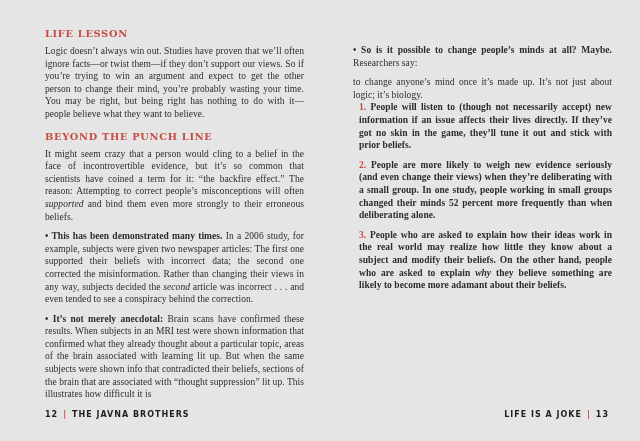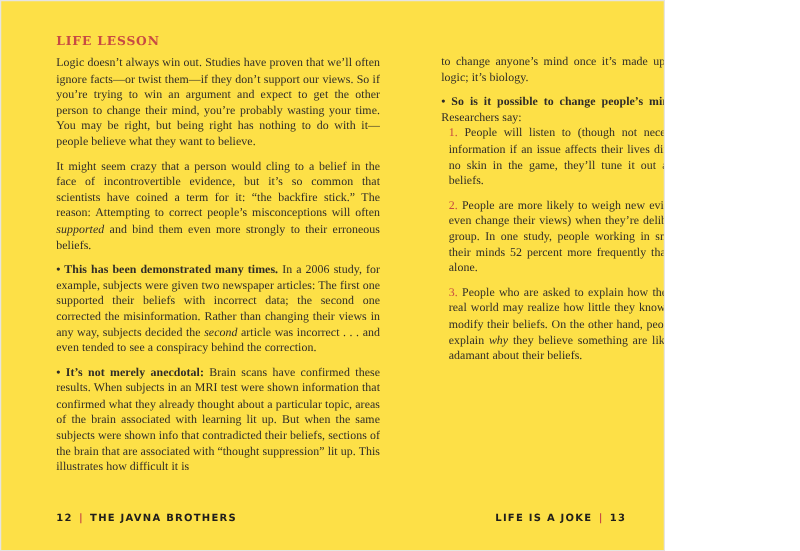--- a/index.html
+++ b/index.html
@@ -3,23 +3,23 @@
 <meta charset="utf-8">
 <style>
   :root {
     --accent: #c84b43;
     --ink: #2f2b28;
     --footer-ink: #211e1b;
   }
   html, body { margin: 0; padding: 0; background: #fff; }
   .spread {
     position: relative;
-    width: 532px;
+    width: 640px;
     height: 441px;
-    background: #fde047;
+    background: #e5e5e5;
     border: 1px solid #e6e4e1;
     box-sizing: border-box;
     overflow: hidden;
     font-family: "Liberation Serif", serif;
     color: var(--ink);
   }
   .col {
     position: absolute;
     width: 259px;
     font-size: 9.5px;
@@ -37,21 +37,21 @@
     font-size: 9.8px;
     line-height: 12px;
     letter-spacing: 0.7px;
     text-align: left;
     margin: 0 0 5px 0;
   }
   .heading + .para { margin-top: 0; }
   .para { margin: 0; }
   .para + .para { margin-top: 7px; }
   .para + .heading { margin-top: 10px; }
-  .para.numbered { padding-left: 6px; }
+  .para.numbered { padding-left: 6px; font-weight: bold; }
   .para.tight { margin-top: 0; }
 
   .num { color: var(--accent); }
   .b { font-weight: bold; }
   .i { font-style: italic; }
 
   .footer {
     position: absolute;
     top: 409px;
     font-family: "DejaVu Sans", sans-serif;
@@ -66,28 +66,29 @@
   .sep { color: var(--accent); padding: 0 5px; }
 </style>
 </head>
 <body>
 
 <div class="spread">
 
   <div class="col left">
       <div class="heading">LIFE LESSON</div>
       <p class="para"><span>Logic doesn’t always win out. Studies have proven that we’ll often ignore facts—or twist them—if they don’t support our views. So if you’re trying to win an argument and expect to get the other person to change their mind, you’re probably wasting your time. You may be right, but being right has nothing to do with it—people believe what they want to believe.</span></p>
-      <p class="para"><span>It might seem crazy that a person would cling to a belief in the face of incontrovertible evidence, but it’s so common that scientists have coined a term for it: “the backfire stick.” The reason: Attempting to correct people’s misconceptions will often </span><span class="i">supported</span><span> and bind them even more strongly to their erroneous beliefs.</span></p>
+      <div class="heading">BEYOND THE PUNCH LINE</div>
+      <p class="para"><span>It might seem crazy that a person would cling to a belief in the face of incontrovertible evidence, but it’s so common that scientists have coined a term for it: “the backfire effect.” The reason: Attempting to correct people’s misconceptions will often </span><span class="i">supported</span><span> and bind them even more strongly to their erroneous beliefs.</span></p>
       <p class="para"><span class="b">• This has been demonstrated many times.</span><span> In a 2006 study, for example, subjects were given two newspaper articles: The first one supported their beliefs with incorrect data; the second one corrected the misinformation. Rather than changing their views in any way, subjects decided the </span><span class="i">second</span><span> article was incorrect . . . and even tended to see a conspiracy behind the correction.</span></p>
       <p class="para"><span class="b">• It’s not merely anecdotal:</span><span> Brain scans have confirmed these results. When subjects in an MRI test were shown information that confirmed what they already thought about a particular topic, areas of the brain associated with learning lit up. But when the same subjects were shown info that contradicted their beliefs, sections of the brain that are associated with “thought suppression” lit up. This illustrates how difficult it is</span></p>
     </div>
 
   <div class="col right">
+      <p class="para"><span class="b">• So is it possible to change people’s minds at all? Maybe.</span><span> Researchers say:</span></p>
       <p class="para"><span>to change anyone’s mind once it’s made up. It’s not just about logic; it’s biology.</span></p>
-      <p class="para"><span class="b">• So is it possible to change people’s minds at all? Maybe.</span><span> Researchers say:</span></p>
       <p class="para numbered tight"><span class="num">1. </span><span>People will listen to (though not necessarily accept) new information if an issue affects their lives directly. If they’ve got no skin in the game, they’ll tune it out and stick with prior beliefs.</span></p>
       <p class="para numbered"><span class="num">2. </span><span>People are more likely to weigh new evidence seriously (and even change their views) when they’re deliberating with a small group. In one study, people working in small groups changed their minds 52 percent more frequently than when deliberating alone.</span></p>
       <p class="para numbered"><span class="num">3. </span><span>People who are asked to explain how their ideas work in the real world may realize how little they know about a subject and modify their beliefs. On the other hand, people who are asked to explain </span><span class="i">why</span><span> they believe something are likely to become more adamant about their beliefs.</span></p>
     </div>
 
   <div class="footer footer-left">
     <span>12</span><span class="sep">|</span><span>THE JAVNA BROTHERS</span>
   </div>
 
   <div class="footer footer-right">

